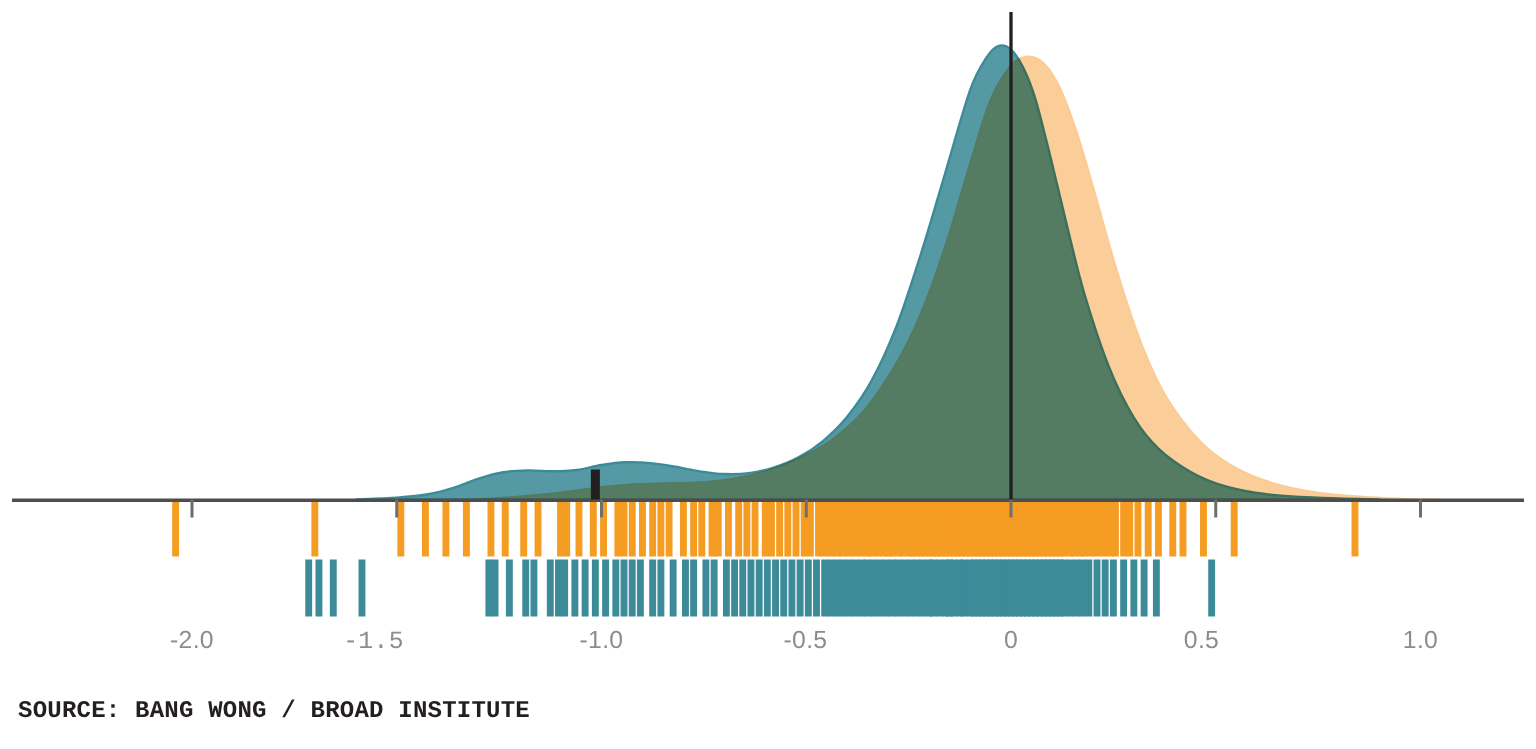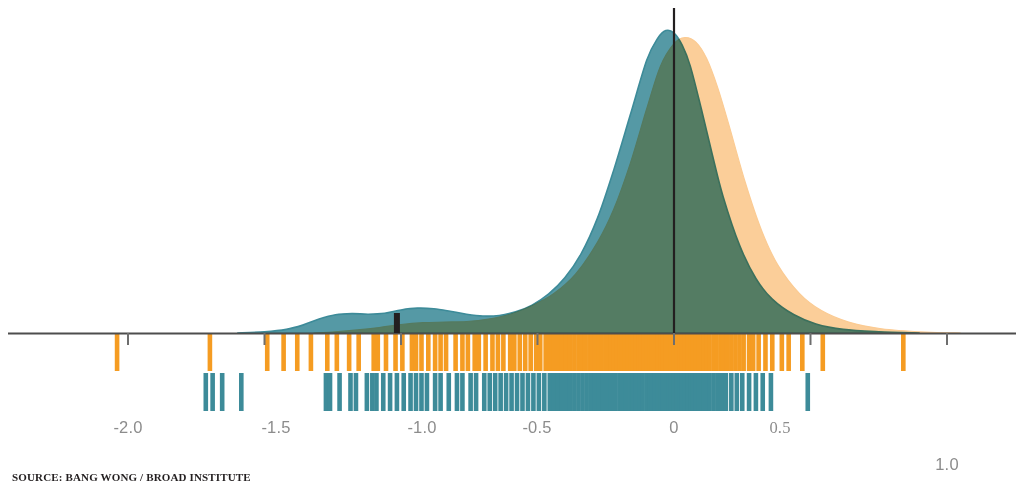--- a/index.html
+++ b/index.html
@@ -30,26 +30,26 @@
     font-size: 16.5px;
     color: #8c8c8c;
     letter-spacing: 0.2px;
     transform: translateX(-50%);
     white-space: nowrap;
     font-family: "Liberation Sans", sans-serif;
   }
   .footer-text {
     position: absolute;
     bottom: 16px;
-    font-size: 11px;
+    font-size: 16px;
     font-weight: bold;
     color: #231f20;
     letter-spacing: 0.15px;
     white-space: nowrap;
-    font-family: Liberation Serif, serif;
+    font-family: Liberation Mono, monospace;
   }
   #source-credit { left: 12px; }
   #publisher-credit { right: 14px; }
 </style>
 </head>
 <body>
 
 <div id="figure">
 
   <svg id="plot-svg" viewBox="0 0 1024 499" preserveAspectRatio="none">
@@ -282,24 +282,24 @@
         <line x1="674" y1="333" x2="674" y2="345" stroke="#6e6e6e" stroke-width="2"></line>
         <line x1="810.5" y1="333" x2="810.5" y2="345" stroke="#6e6e6e" stroke-width="2"></line>
         <line x1="947" y1="333" x2="947" y2="345" stroke="#6e6e6e" stroke-width="2"></line>
       </g>
       <line x1="674" y1="8" x2="674" y2="333" stroke="#231f20" stroke-width="2.2"></line>
       <line x1="396.90500000000003" y1="313" x2="396.90500000000003" y2="333" stroke="#231f20" stroke-width="6"></line>
     </svg>
 
   <div id="tick-labels">
       <div class="tick-label" style="left: 128px; top: 418px;">-2.0</div>
-      <div class="tick-label" style="left: 276px; top: 418px;">-1.5</div>
-      <div class="tick-label" style="left: 422px; top: 418px;">-1.0</div>
+      <div class="tick-label" style="left: 249px; top: 418px; font-family: Liberation Mono, monospace;">-1.5</div>
+      <div class="tick-label" style="left: 401px; top: 418px;">-1.0</div>
       <div class="tick-label" style="left: 537px; top: 418px;">-0.5</div>
       <div class="tick-label" style="left: 674px; top: 418px;">0</div>
-      <div class="tick-label" style="left: 780px; top: 418px; font-family: Liberation Serif, serif;">0.5</div>
-      <div class="tick-label" style="left: 947px; top: 418px; margin-top: 37px;">1.0</div>
+      <div class="tick-label" style="left: 801px; top: 418px;">0.5</div>
+      <div class="tick-label" style="left: 947px; top: 418px;">1.0</div>
     </div>
 
   <div class="footer-text" id="source-credit">SOURCE: BANG WONG / BROAD INSTITUTE</div>
 
 
 </div>
 
 </body></html>

